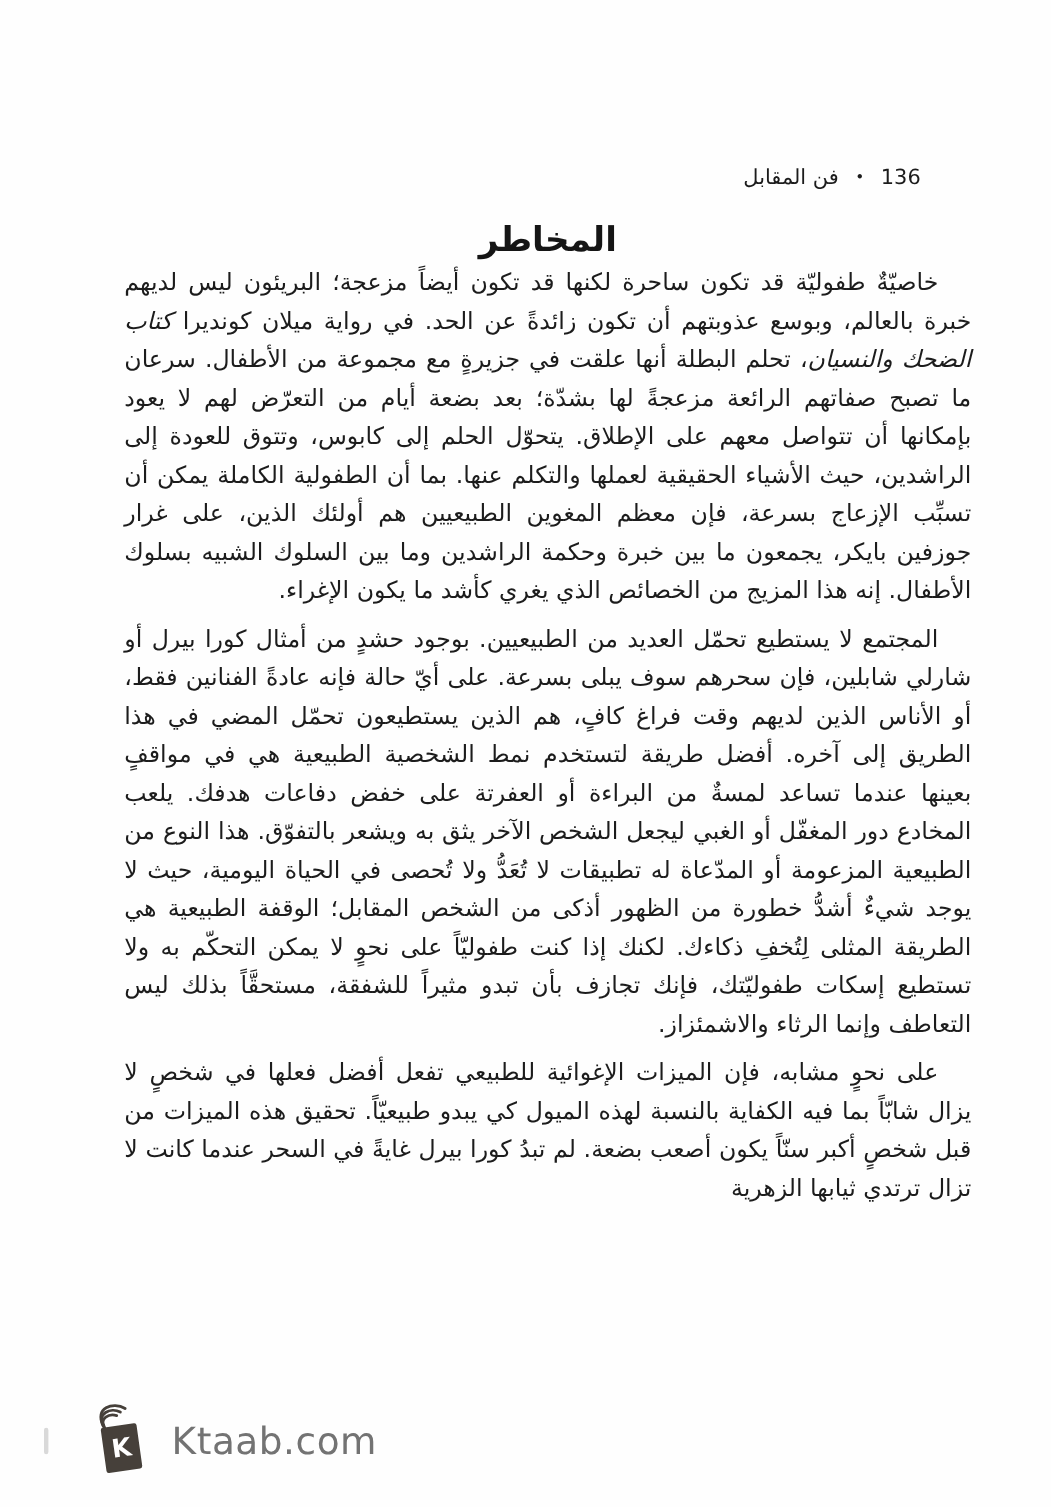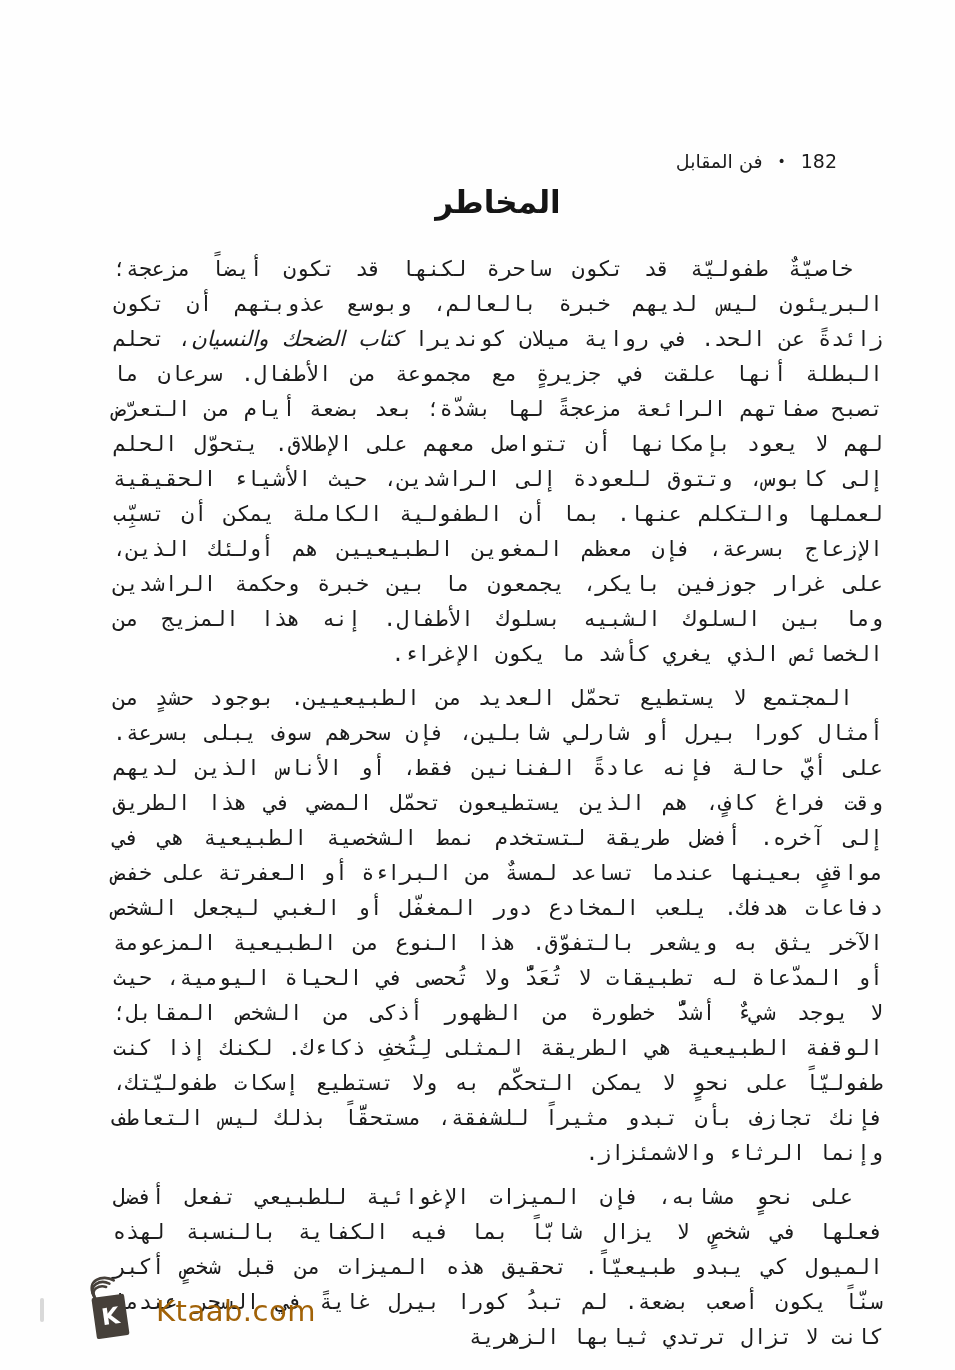--- a/index.html
+++ b/index.html
@@ -28,81 +28,80 @@
     font-size: 19px;
     color: #1c1c1c;
   }
   .page-header .dot {
     font-size: 14px;
     line-height: 19px;
   }
   
   .chapter-title {
     position: absolute;
-    top: 184px;
+    top: 200px;
     left: 113px;
     width: 770px;
     margin: 0;
     direction: rtl;
     text-align: center;
     font-size: 31px;
     font-weight: bold;
     color: #151515;
   }
   
   .body-text {
     position: absolute;
-    top: 253px;
+    top: 240px;
     left: 113px;
     width: 770px;
     direction: rtl;
     text-align: justify;
     font-size: 21.5px;
     line-height: 35px;
     color: #1c1c1c;
-    font-family: Liberation Mono, monospace;
   }
   .body-text p.para {
     margin: 0 0 9px 0;
     text-indent: 30px;
   }
   .seg-italic { font-style: italic; }
   
   .footer-logo {
     position: absolute;
     left: 70px;
     top: 1276px;
     display: flex;
     align-items: center;
     gap: 16px;
   }
   .logo-icon { width: 70px; height: 70px; display: block; }
   .logo-text {
-    font-size: 29px;
-    color: #a16207;
+    font-size: 34px;
+    color: #737373;
     letter-spacing: 0.5px;
   }
   
   .scan-artifact {
     position: absolute;
     left: 40px;
     top: 1298px;
     width: 4px;
     height: 24px;
     border-radius: 3px;
     background: #d9d9d9;
   }
 </style>
 </head>
 <body>
 
 <div class="page">
 
   <header class="page-header">
-    <span>182</span>
+    <span>136</span>
     <span class="dot">•</span>
     <span>فن المقابل</span>
   </header>
 
   <h1 class="chapter-title">المخاطر</h1>
 
   <main class="body-text">
     <p class="para"><span>خاصيّةٌ طفوليّة قد تكون ساحرة لكنها قد تكون أيضاً مزعجة؛ البريئون ليس لديهم خبرة بالعالم، وبوسع عذوبتهم أن تكون زائدةً عن الحد. في رواية ميلان كونديرا </span><span class="seg-italic">كتاب الضحك والنسيان</span><span>، تحلم البطلة أنها علقت في جزيرةٍ مع مجموعة من الأطفال. سرعان ما تصبح صفاتهم الرائعة مزعجةً لها بشدّة؛ بعد بضعة أيام من التعرّض لهم لا يعود بإمكانها أن تتواصل معهم على الإطلاق. يتحوّل الحلم إلى كابوس، وتتوق للعودة إلى الراشدين، حيث الأشياء الحقيقية لعملها والتكلم عنها. بما أن الطفولية الكاملة يمكن أن تسبِّب الإزعاج بسرعة، فإن معظم المغوين الطبيعيين هم أولئك الذين، على غرار جوزفين بايكر، يجمعون ما بين خبرة وحكمة الراشدين وما بين السلوك الشبيه بسلوك الأطفال. إنه هذا المزيج من الخصائص الذي يغري كأشد ما يكون الإغراء.</span></p>
     <p class="para"><span>المجتمع لا يستطيع تحمّل العديد من الطبيعيين. بوجود حشدٍ من أمثال كورا بيرل أو شارلي شابلين، فإن سحرهم سوف يبلى بسرعة. على أيّ حالة فإنه عادةً الفنانين فقط، أو الأناس الذين لديهم وقت فراغ كافٍ، هم الذين يستطيعون تحمّل المضي في هذا الطريق إلى آخره. أفضل طريقة لتستخدم نمط الشخصية الطبيعية هي في مواقفٍ بعينها عندما تساعد لمسةٌ من البراءة أو العفرتة على خفض دفاعات هدفك. يلعب المخادع دور المغفّل أو الغبي ليجعل الشخص الآخر يثق به ويشعر بالتفوّق. هذا النوع من الطبيعية المزعومة أو المدّعاة له تطبيقات لا تُعَدُّ ولا تُحصى في الحياة اليومية، حيث لا يوجد شيءٌ أشدُّ خطورة من الظهور أذكى من الشخص المقابل؛ الوقفة الطبيعية هي الطريقة المثلى لِتُخفِ ذكاءك. لكنك إذا كنت طفوليّاً على نحوٍ لا يمكن التحكّم به ولا تستطيع إسكات طفوليّتك، فإنك تجازف بأن تبدو مثيراً للشفقة، مستحقَّاً بذلك ليس التعاطف وإنما الرثاء والاشمئزاز.</span></p>
     <p class="para"><span>على نحوٍ مشابه، فإن الميزات الإغوائية للطبيعي تفعل أفضل فعلها في شخصٍ لا يزال شابّاً بما فيه الكفاية بالنسبة لهذه الميول كي يبدو طبيعيّاً. تحقيق هذه الميزات من قبل شخصٍ أكبر سنّاً يكون أصعب بضعة. لم تبدُ كورا بيرل غايةً في السحر عندما كانت لا تزال ترتدي ثيابها الزهرية</span></p>

